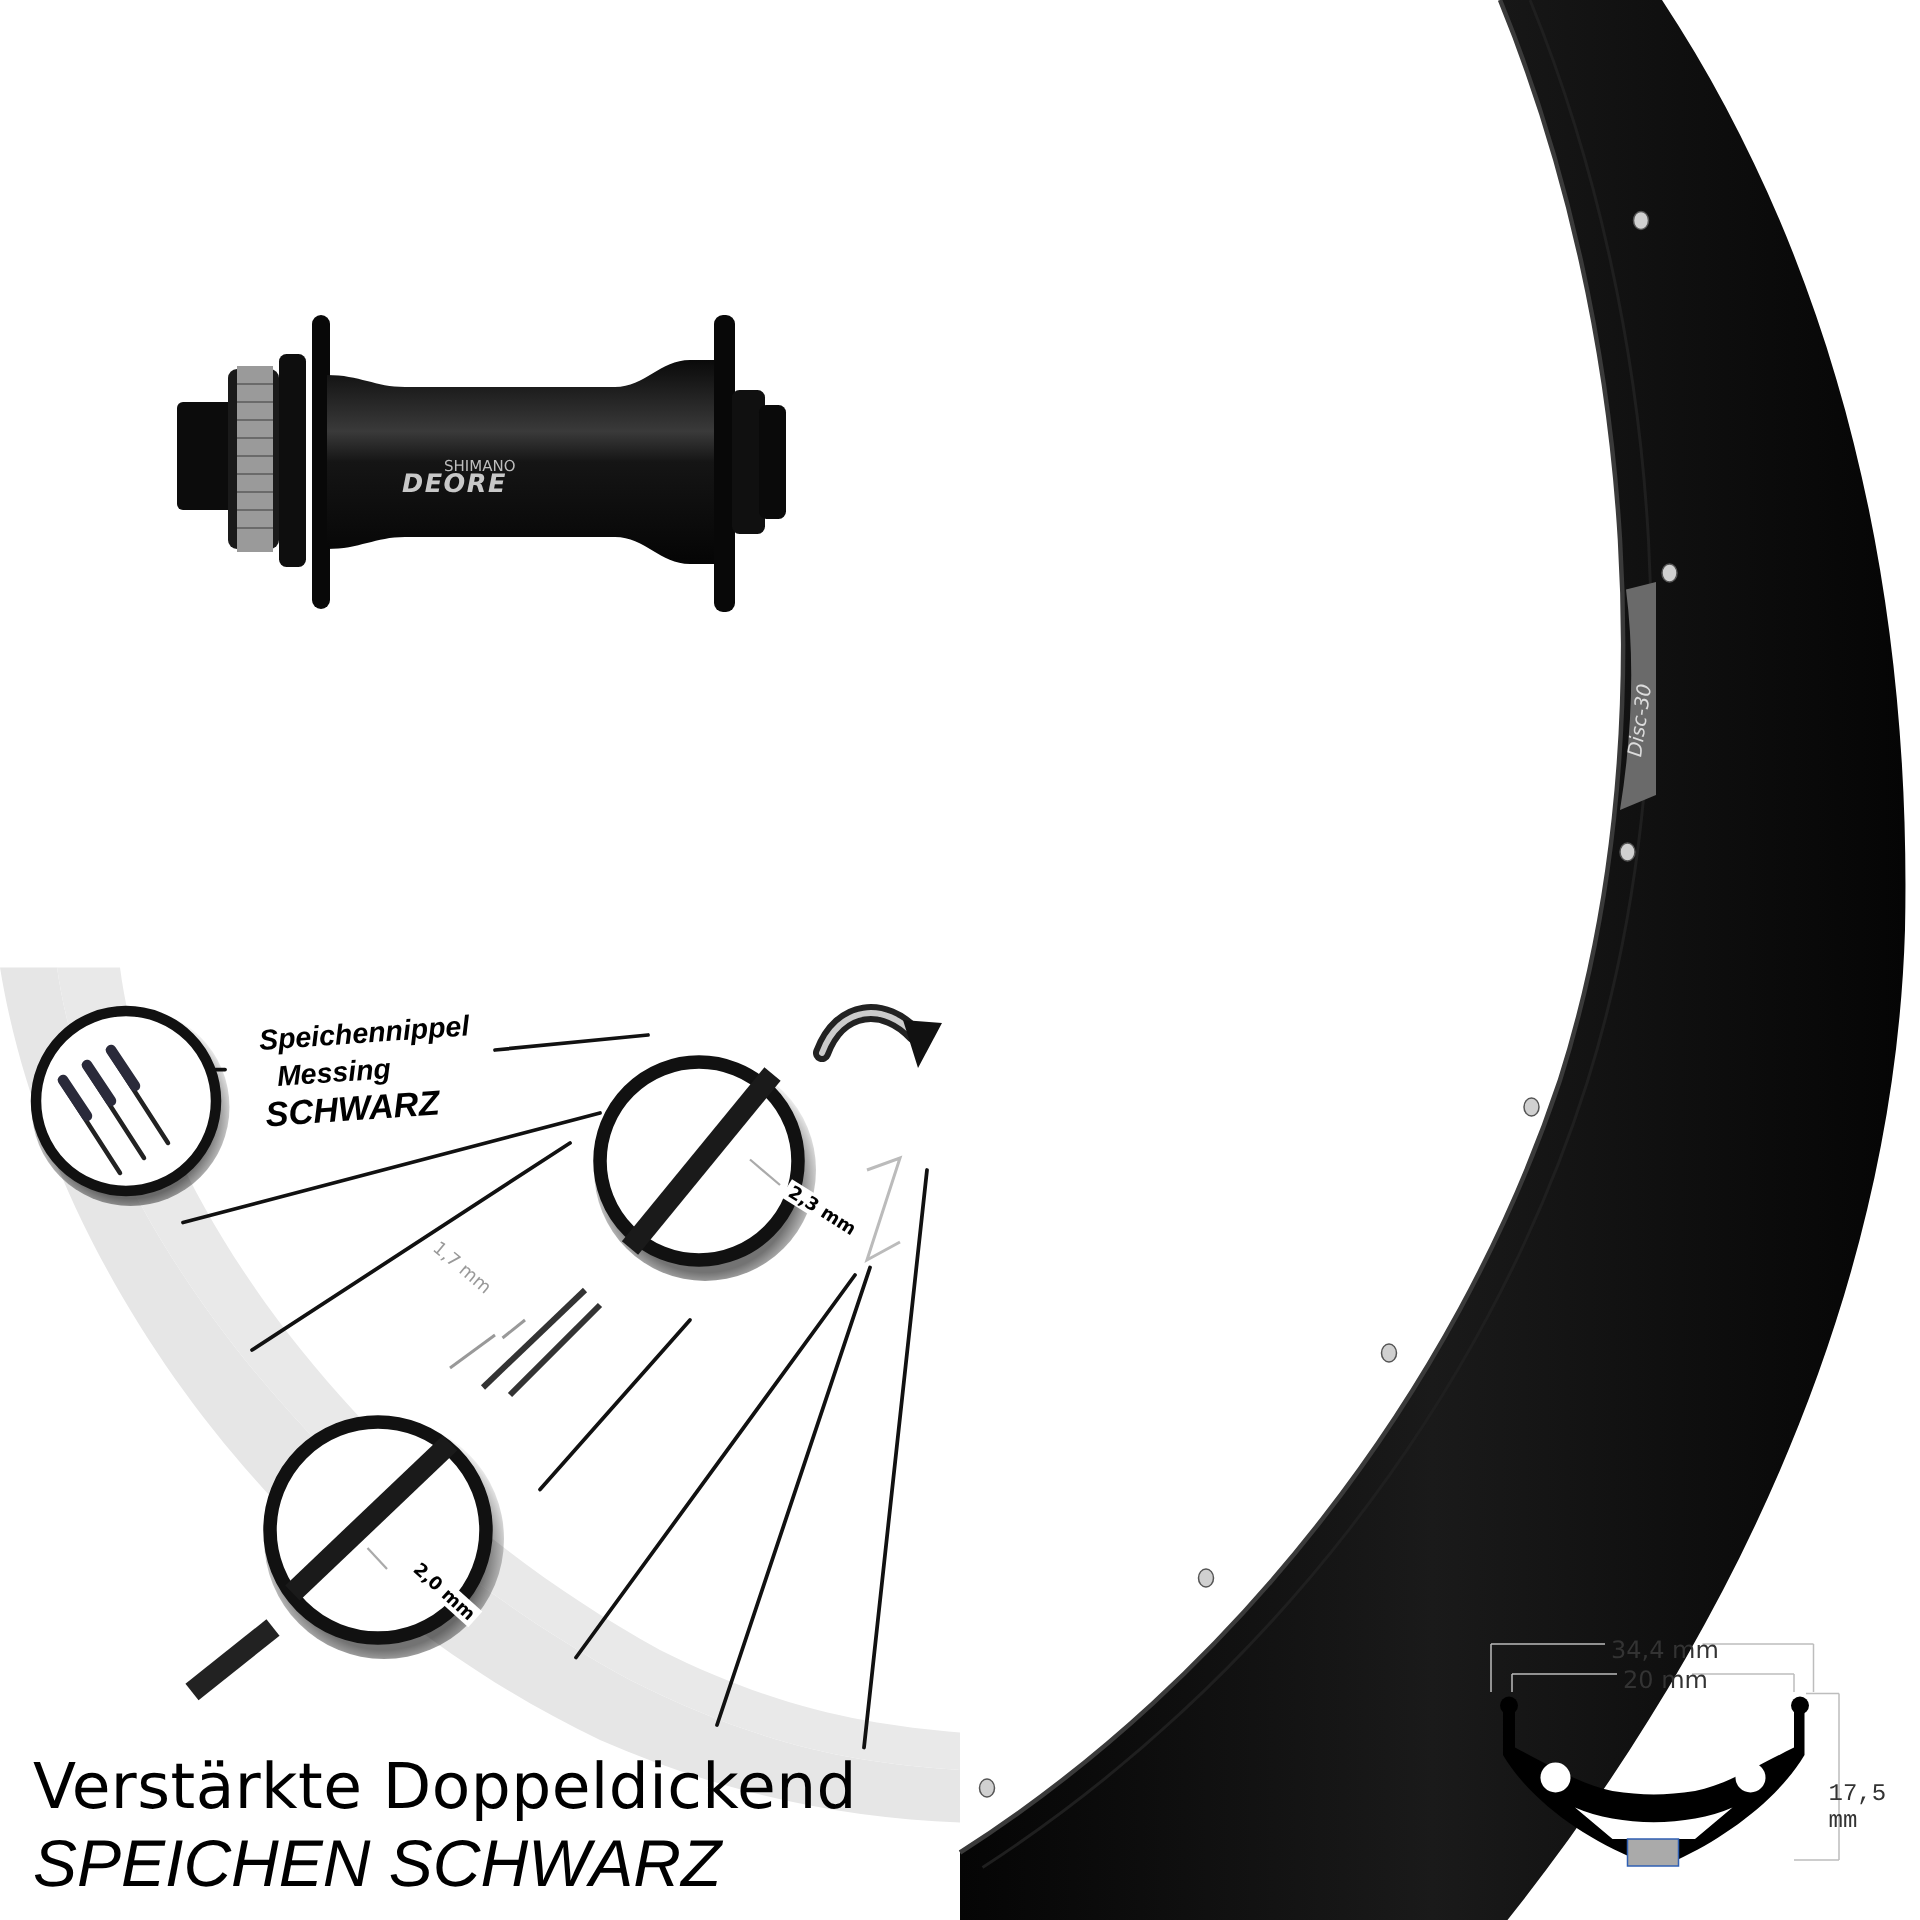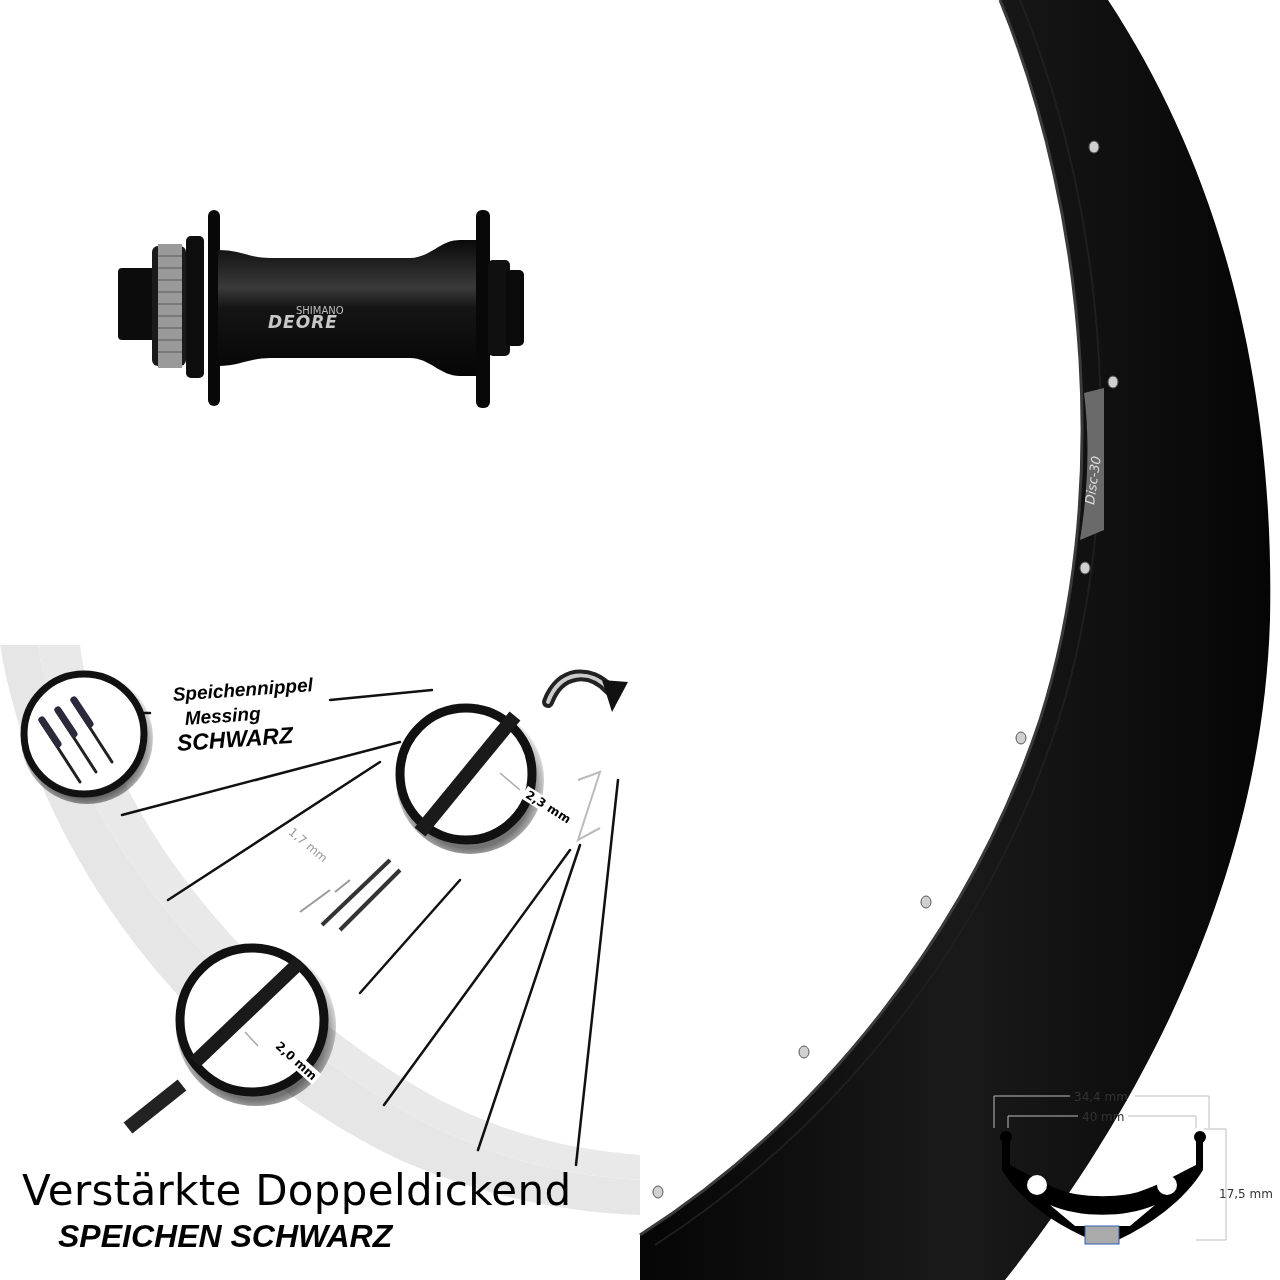--- a/index.html
+++ b/index.html
@@ -2,22 +2,22 @@
 <html><head>
 <meta charset="utf-8">
 <style>
   html,body{margin:0;padding:0;background:#fff;}
   body{width:1280px;height:1280px;position:relative;overflow:hidden;font-family:"Liberation Sans",sans-serif;}
   .layer{position:absolute;left:0;top:0;width:1280px;height:1280px;}
   .txt{position:absolute;white-space:nowrap;color:#000;}
   .callout{font-weight:bold;font-style:italic;font-size:19px;transform:rotate(-4deg);transform-origin:left top;}
   .callout.big{font-size:23px;}
   .headline1{left:22px;top:1166px;font-size:42px;font-family:"DejaVu Sans",sans-serif;font-weight:normal;letter-spacing:0.3px;}
-  .headline2{left:22px;top:1218px;font-size:32px;font-weight:bold;font-style:italic;margin-left:36px;}
-  .dim{position:absolute;font-size:12px;color:#333;font-family:"DejaVu Sans",sans-serif;}
+  .headline2{left:22px;top:1218px;font-size:44px;font-weight:normal;font-style:italic;}
+  .dim{position:absolute;font-size:16px;color:#333;font-family:"DejaVu Sans",sans-serif;}
   .mmlabel{position:absolute;font-size:12px;font-weight:bold;font-family:"DejaVu Sans",sans-serif;background:#fff;padding:0 3px;}
   .hubtext{position:absolute;font-family:"DejaVu Sans",sans-serif;color:#cfcfcf;}
 </style>
 </head>
 <body>
 
 <svg class="layer" viewBox="0 0 1280 1280">
   <defs>
     <linearGradient id="rimg" x1="0" y1="0" x2="1" y2="0">
       <stop offset="0" stop-color="#050505"></stop>
@@ -177,14 +177,14 @@
   <path d="M1002,1136 L1002,1170 C1020,1200 1055,1225 1092,1240 L1118,1240 C1150,1225 1185,1200 1203,1170 L1203,1136
            L1196,1136 L1196,1165 C1170,1178 1150,1190 1130,1194 C1110,1197 1095,1197 1075,1194 C1055,1190 1035,1178 1010,1165 L1010,1136 Z" fill="#000"></path>
   <circle cx="1006" cy="1137" r="6" fill="#000"></circle>
   <circle cx="1200" cy="1137" r="6" fill="#000"></circle>
   <circle cx="1037" cy="1185" r="10" fill="#fff"></circle>
   <circle cx="1167" cy="1185" r="10" fill="#fff"></circle>
   <path d="M1050,1205 C1080,1218 1125,1218 1155,1205 L1130,1226 L1075,1226 Z" fill="#fff"></path>
   <rect x="1085" y="1226" width="34" height="18" fill="#aaa" stroke="#2f5fb3" stroke-width="1"></rect>
 </svg>
 <div class="dim" style="left:1074px;top:1090px;">34,4 mm</div>
-<div class="dim" style="left:1082px;top:1110px;">40 mm</div>
-<div class="dim" style="left:1219px;top:1187px;">17,5 mm</div>
+<div class="dim" style="left:1082px;top:1110px;">20 mm</div>
+<div class="dim" style="left:1219px;top:1187px;font-family:Liberation Mono, monospace;">17,5 mm</div>
 
 </body></html>

